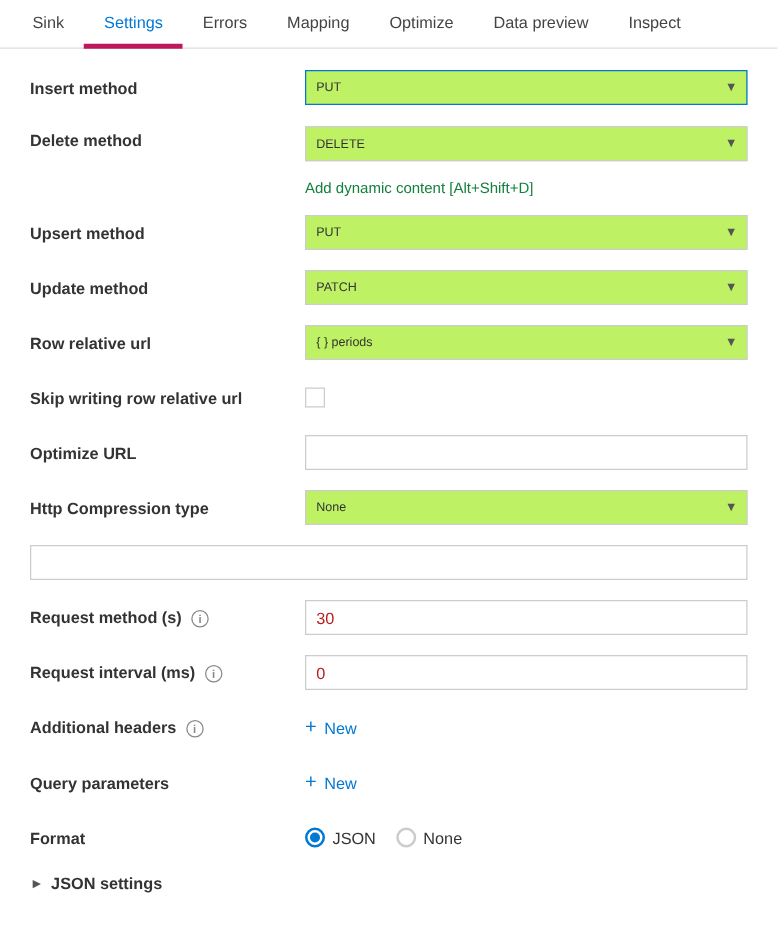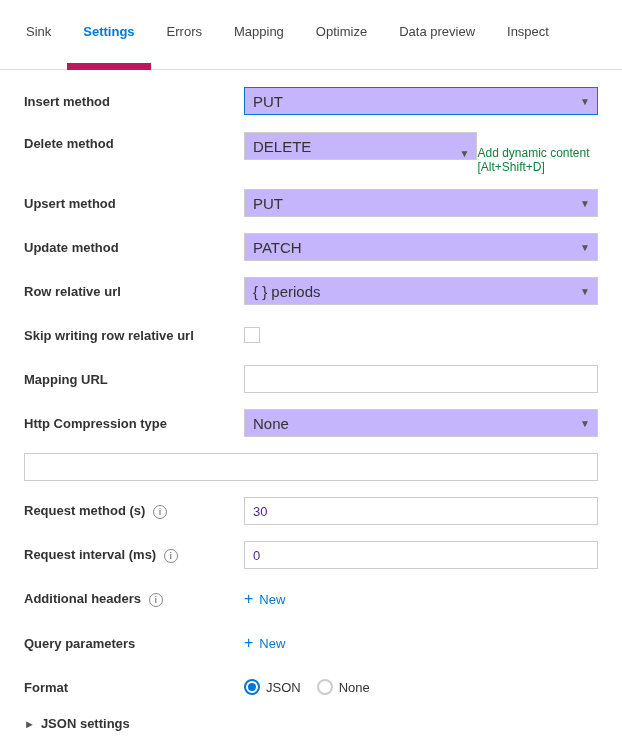--- a/index.html
+++ b/index.html
@@ -12,32 +12,32 @@
       min-height: 743px;
     }
 
     
     .tabs {
       display: flex;
       border-bottom: 1px solid #ddd;
       padding: 0 10px;
     }
     .tab {
-      padding: 24px 16px;
+      padding: 10px 16px;
       cursor: pointer;
       color: #444;
       font-size: 13px;
       border-bottom: 2px solid transparent;
       margin-bottom: -1px;
       white-space: nowrap;
     }
     .tab.active {
       color: #0078d4;
-      font-weight: 700;
-      border-bottom: 7px solid #be185d;
+      font-weight: 400;
+      border-bottom: 4px solid #be185d;
     }
 
     
     .content {
       padding: 16px 24px;
     }
 
     
     .form-row {
       display: flex;
@@ -58,23 +58,23 @@
 
     
     .select-wrapper {
       position: relative;
       width: 100%;
     }
     .select-box {
       width: 100%;
       height: 28px;
       border: 1px solid #0078d4;
-      background: #c4b5fd;
+      background: #bef264;
       padding: 0 28px 0 8px;
-      font-size: 15px;
+      font-size: 10px;
       color: #333;
       appearance: none;
       cursor: pointer;
       outline: none;
     }
     .select-box.no-highlight {
       border: 1px solid #ccc;
     }
     .chevron {
       position: absolute;
@@ -86,21 +86,21 @@
       color: #555;
     }
 
     
     .text-input {
       width: 100%;
       height: 28px;
       border: 1px solid #ccc;
       padding: 0 8px;
       font-size: 13px;
-      color: #4c1d95;
+      color: #b91c1c;
       outline: none;
     }
 
     
     .checkbox-wrapper {
       display: flex;
       align-items: center;
     }
     .checkbox-box {
       width: 16px;
@@ -200,21 +200,21 @@
       margin-top: 4px;
     }
     .chevron-right {
       font-size: 11px;
       color: #555;
     }
 
     
     .delete-method-block {
       display: flex;
-      flex-direction: row;
+      flex-direction: column;
     }
   </style>
 </head>
 <body>
 
 <div class="tabs">
   <div class="tab">Sink</div>
   <div class="tab active">Settings</div>
   <div class="tab">Errors</div>
   <div class="tab">Mapping</div>
@@ -301,21 +301,21 @@
   </div>
 
   <div class="form-row">
     <div class="form-label">Skip writing row relative url</div>
     <div class="form-control checkbox-wrapper">
       <div class="checkbox-box"></div>
     </div>
   </div>
 
   <div class="form-row">
-    <div class="form-label">Mapping URL</div>
+    <div class="form-label">Optimize URL</div>
     <div class="form-control">
       <input type="text" class="text-input" value="" style="">
     </div>
   </div>
 
   <div class="form-row">
     <div class="form-label">Http Compression type</div>
     <div class="form-control">
       <div class="select-wrapper">
         <select class="select-box no-highlight">

